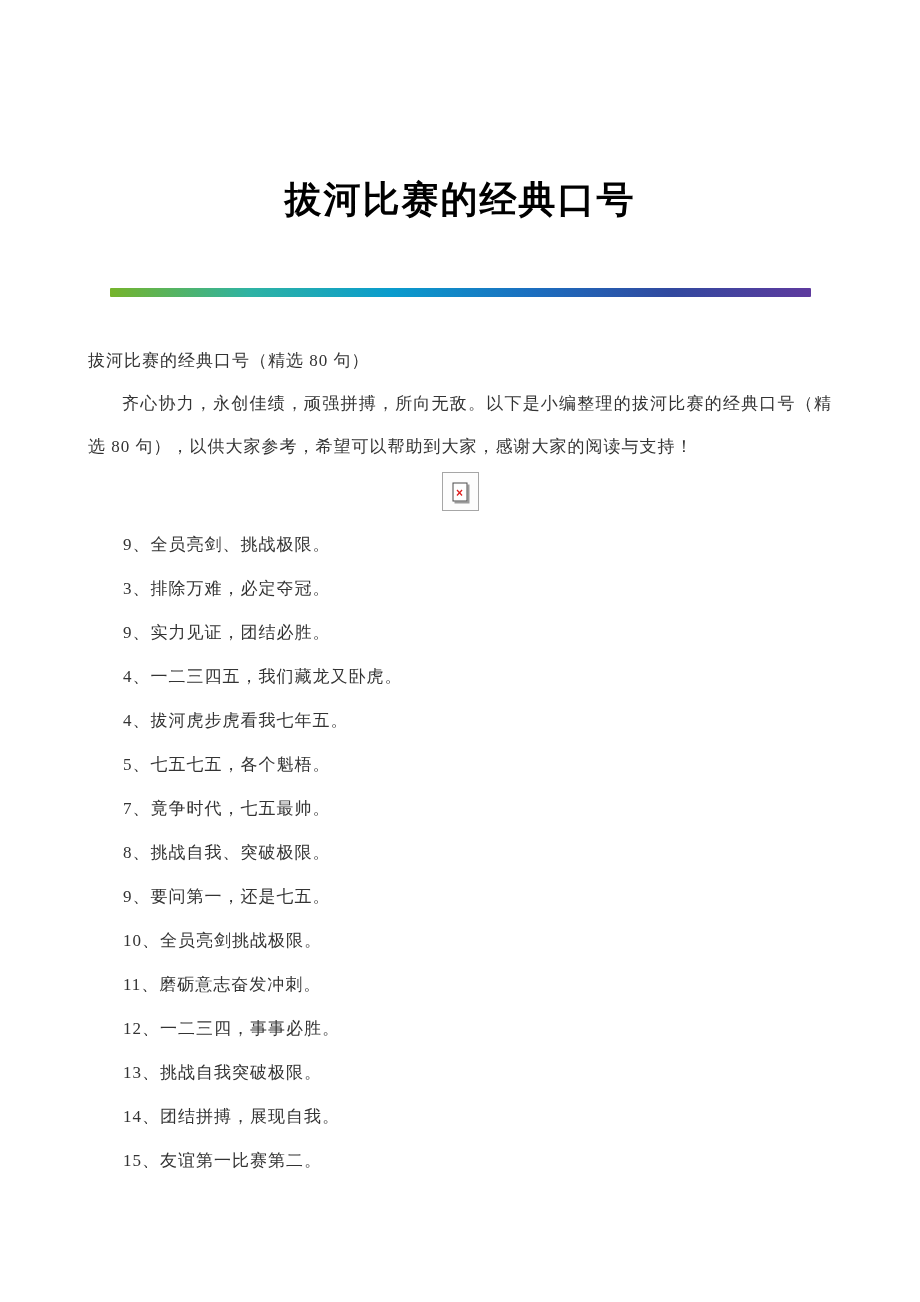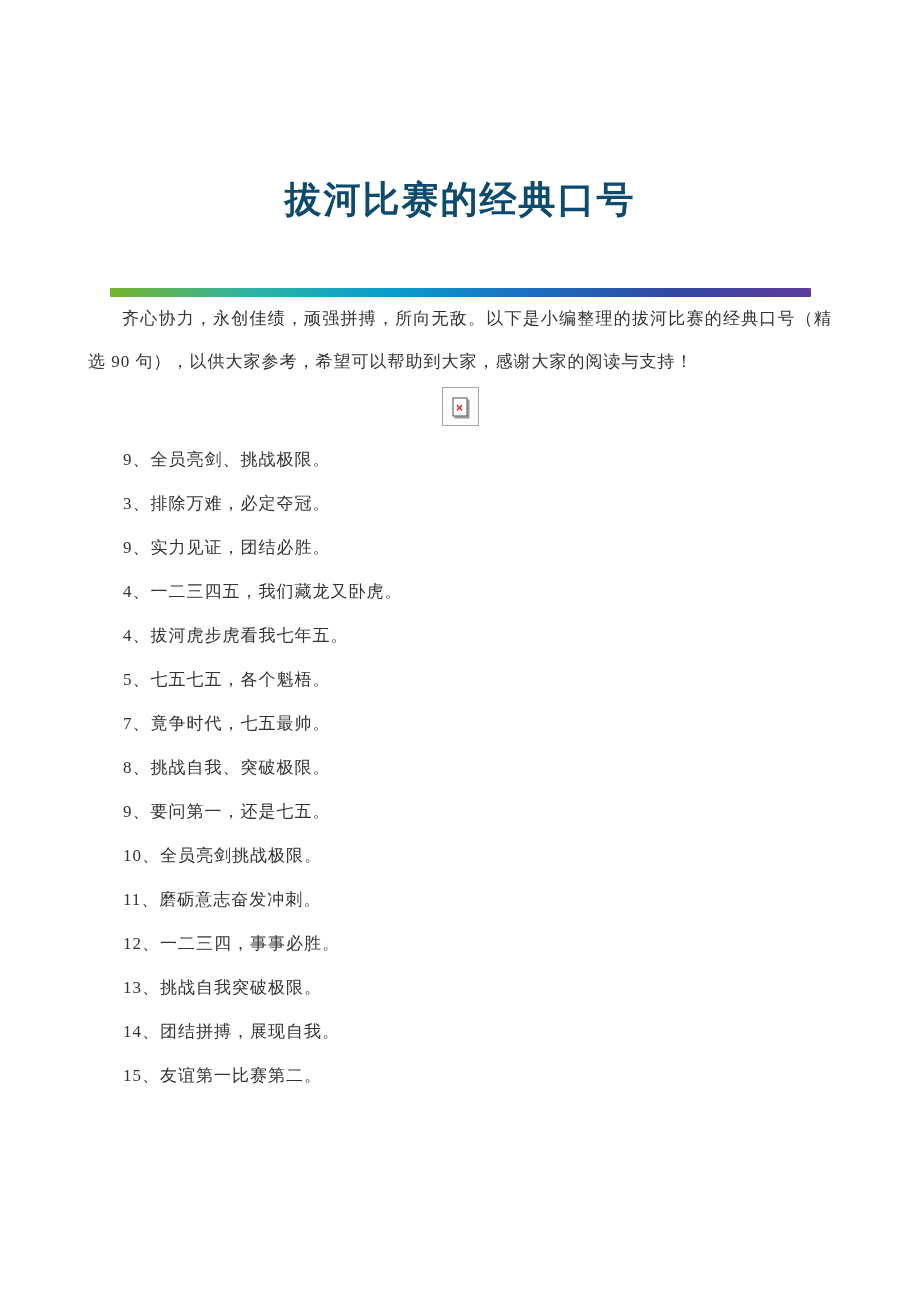--- a/index.html
+++ b/index.html
@@ -14,21 +14,21 @@
     color: #333333;
     overflow: hidden;
   }
   .title {
     margin: 176px 0 0 0;
     text-align: center;
     font-size: 37px;
     line-height: 48px;
     font-weight: 700;
     letter-spacing: 2px;
-    color: #0c4a6e;
+    color: #000000;
     font-family: "Liberation Serif", "DejaVu Serif", serif;
   }
   .divider {
     width: 701px;
     height: 9px;
     margin: 64px auto 0 auto;
     border-radius: 1px;
     
   }
   .content {
@@ -89,22 +89,23 @@
 </style>
 </head>
 <body>
 
 <div class="page">
   <h1 class="title">拔河比赛的经典口号</h1>
 
   <div class="divider" style="background: linear-gradient(to right, rgb(118, 180, 43), rgb(46, 179, 164), rgb(10, 156, 205), rgb(27, 111, 192), rgb(49, 73, 159), rgb(94, 58, 158));"></div>
 
   <div class="content">
+    <p class="subtitle">拔河比赛的经典口号（精选 80 句）</p>
 
-    <p class="intro">齐心协力，永创佳绩，顽强拼搏，所向无敌。以下是小编整理的拔河比赛的经典口号（精选 90 句），以供大家参考，希望可以帮助到大家，感谢大家的阅读与支持！</p>
+    <p class="intro">齐心协力，永创佳绩，顽强拼搏，所向无敌。以下是小编整理的拔河比赛的经典口号（精选 80 句），以供大家参考，希望可以帮助到大家，感谢大家的阅读与支持！</p>
 
     <div class="image-wrap">
       <span class="broken-img">
         <span class="broken-inner">×</span>
       </span>
     </div>
 
     <ol class="slogans">
         <li class="slogan">9、全员亮剑、挑战极限。</li>
         <li class="slogan">3、排除万难，必定夺冠。</li>

